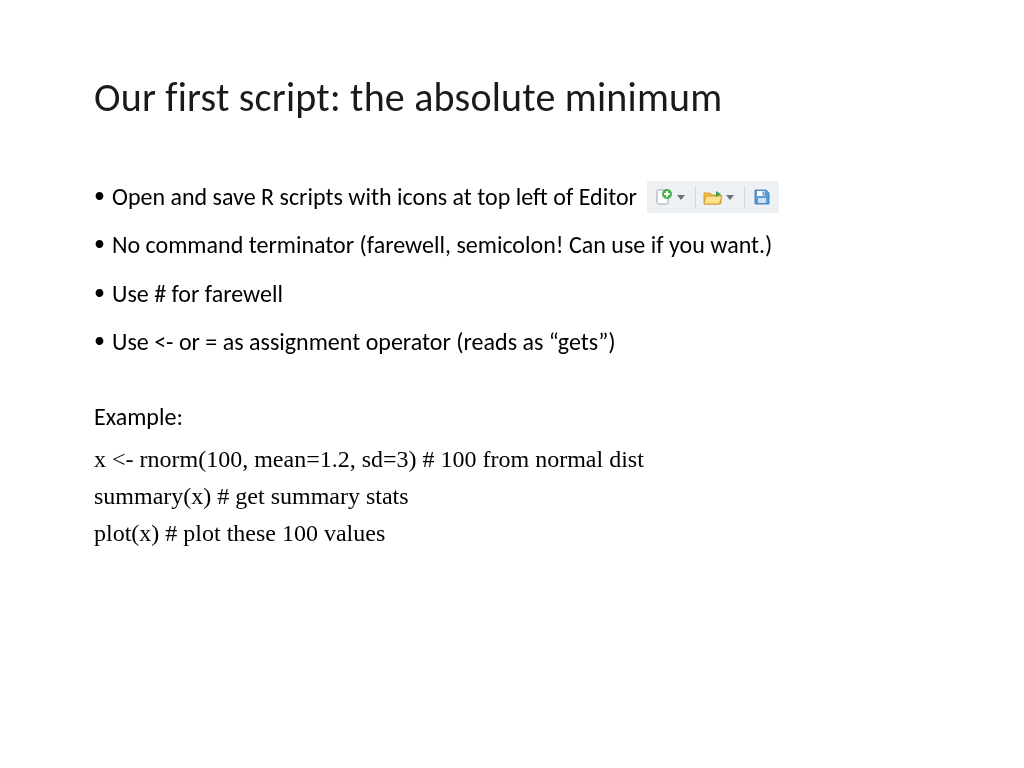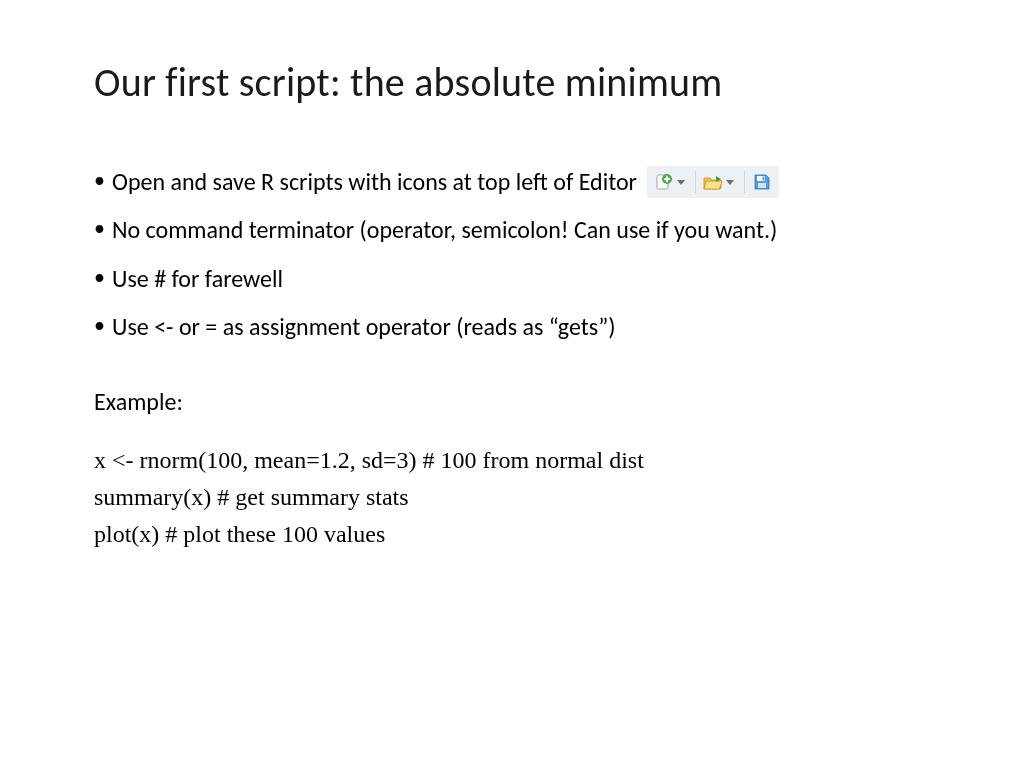--- a/index.html
+++ b/index.html
@@ -5,21 +5,21 @@
   * { box-sizing: border-box; }
   html, body {
     margin: 0; padding: 0;
     width: 1024px; height: 768px;
     background: #ffffff;
     font-family: Calibri, "Segoe UI", Arial, sans-serif;
     color: #000000;
   }
   .slide {
     width: 1024px; height: 768px;
-    padding: 58px 94px 60px 94px;
+    padding: 73px 94px 60px 94px;
     position: relative;
   }
   .title {
     font-size: 40px;
     font-weight: 400;
     color: #1a1a1a;
     margin: 0 0 56px 0;
     letter-spacing: 0.2px;
   }
   .bullets {
@@ -40,21 +40,21 @@
     flex-shrink: 0;
     text-align: left;
     font-size: 22px;
     line-height: 1.6;
   }
   .bullets li .txt {
     flex: 1;
   }
   .example-label {
     font-size: 24px;
-    margin: 30px 0 26px 0;
+    margin: 30px 0 10px 0;
   }
   .code {
     font-family: Liberation Serif, serif;
     font-size: 24px;
     line-height: 1.55;
     color: #000;
   }
   .toolbar {
     display: inline-flex;
     align-items: center;
@@ -124,21 +124,21 @@
               <rect x="4" y="3" width="8" height="5" fill="#ffffff"></rect>
               <rect x="5" y="10" width="8" height="5" fill="#cfe2f3"></rect>
               <rect x="9.5" y="3.5" width="2" height="4" fill="#5c9bd5"></rect>
             </svg>
           </span>
         </span>
       </span>
     </li>
     <li>
       <span class="dot">•</span>
-      <span class="txt">No command terminator (operator, semicolon! Can use if you want.)</span>
+      <span class="txt">No command terminator (farewell, semicolon! Can use if you want.)</span>
     </li>
     <li>
       <span class="dot">•</span>
       <span class="txt">Use # for farewell</span>
     </li>
     <li>
       <span class="dot">•</span>
       <span class="txt">Use &lt;- or = as assignment operator (reads as “gets”)</span>
     </li>
   </ul>

